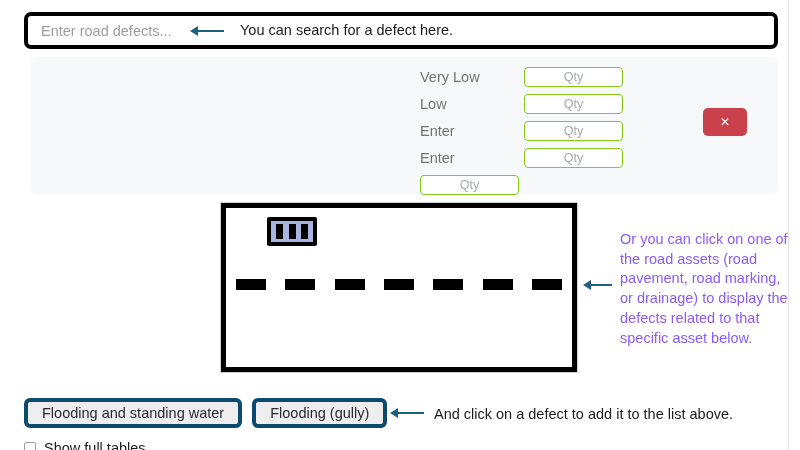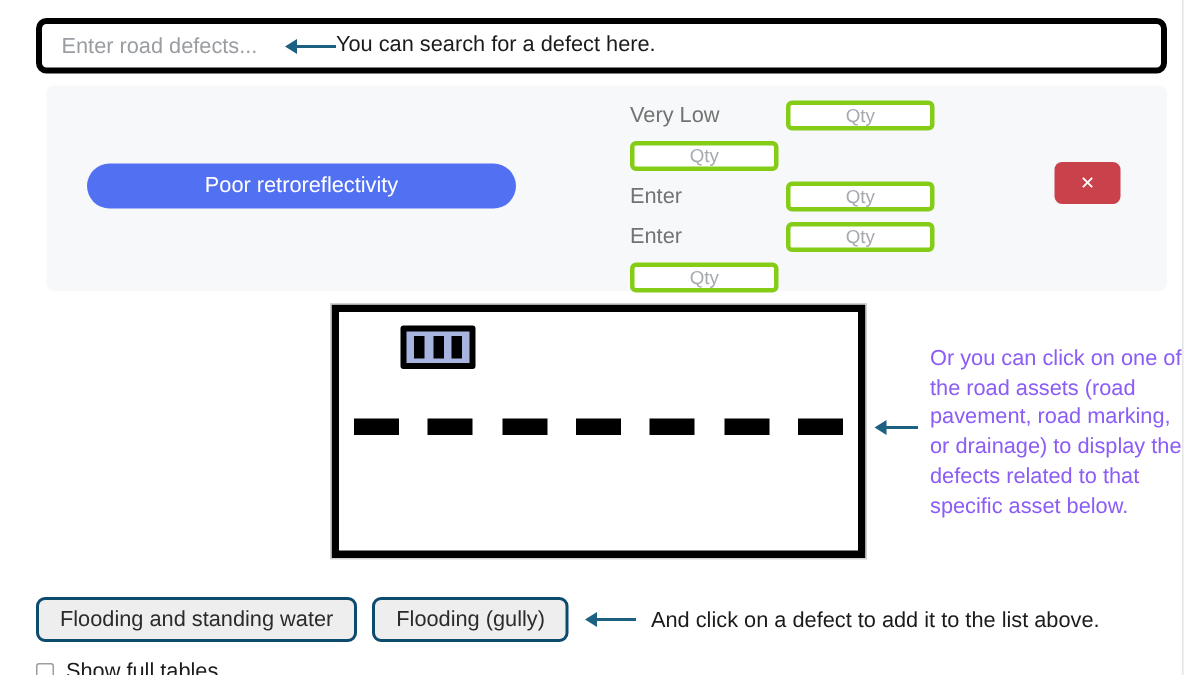--- a/index.html
+++ b/index.html
@@ -78,21 +78,21 @@
   }
 
   .arrow-search { width: 34px; margin-left: 4px; }
   .arrow-search .shaft { width: 27px; }
 
   .note {
     font-size: 14.5px;
     color: #1b1b1b;
     line-height: 1.35;
   }
-  .note-search { margin-left: 0; }
+  .note-search { margin-left: 16px; }
 
   
   .defect-panel {
     position: absolute;
     left: 31px;
     top: 57px;
     width: 747px;
     height: 137px;
     background: #f7f8f9;
     border-radius: 5px;
@@ -132,21 +132,21 @@
 
   .severity-label {
     width: 104px;
     font-size: 14.5px;
     color: #737373;
   }
 
   .qty-input {
     width: 99px;
     height: 20px;
-    border: 3px solid #84cc16;
+    border: 1px solid #84cc16;
     border-radius: 4px;
     background: #ffffff;
     text-align: center;
     font-family: "Liberation Sans", sans-serif;
     font-size: 12.5px;
     color: #4a4d51;
     outline: none;
   }
   .qty-input::placeholder { color: #a6a9ad; }
 
@@ -246,21 +246,21 @@
     left: 24px;
     top: 398px;
     display: flex;
     gap: 10px;
   }
 
   .defect-button {
     height: 30px;
     padding: 0 14px;
     background: #eeeeef;
-    border: 2px solid #0c4a6e;
+    border: 4px solid #0c4a6e;
     border-radius: 6px;
     font-family: "Liberation Sans", sans-serif;
     font-size: 14.5px;
     color: #2b2b2b;
     cursor: pointer;
     white-space: nowrap;
   }
 
   .arrow-bottom {
     position: absolute;
@@ -311,30 +311,30 @@
   <input class="search-input" type="text" placeholder="Enter road defects..." style="">
   <span class="arrow arrow-search">
     <span class="head"></span>
       <span class="shaft"></span>
   </span>
   <span class="note note-search">You can search for a defect here.</span>
 </div>
 
 <div class="defect-panel">
 
-  <button class="defect-pill">Poor retroreflectivity</button>
 
   <div class="severity-list">
 
     <div class="severity-row">
       <span class="severity-label">Very Low</span>
       <input class="qty-input" type="text" placeholder="Qty" style="">
     </div>
 
     <div class="severity-row">
+      <span class="severity-label">Low</span>
       <input class="qty-input" type="text" placeholder="Qty" style="">
     </div>
 
     <div class="severity-row">
       <span class="severity-label">Enter</span>
       <input class="qty-input" type="text" placeholder="Qty" style="">
     </div>
 
     <div class="severity-row">
       <span class="severity-label">Enter</span>

